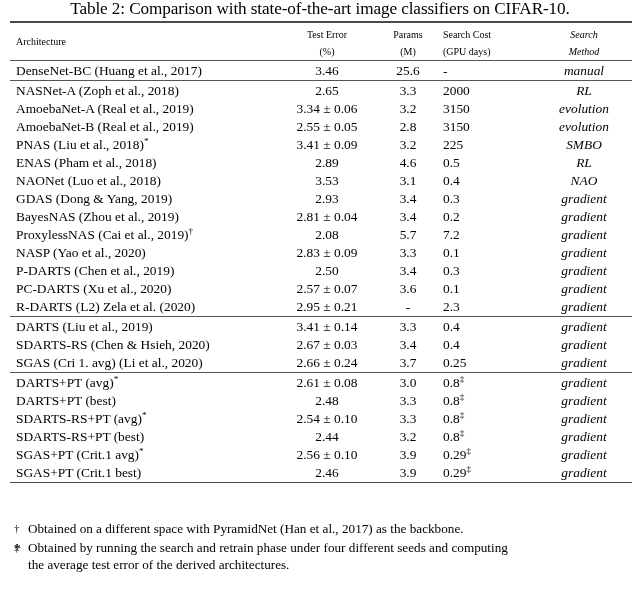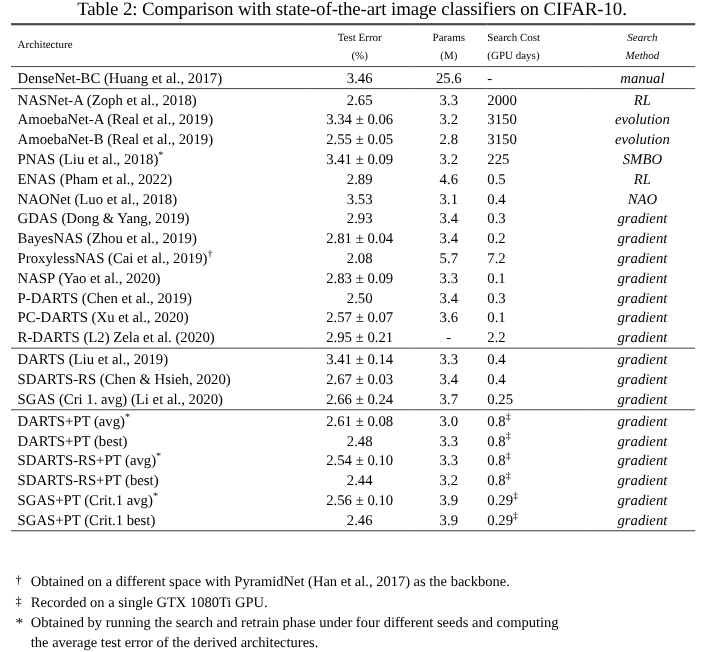--- a/index.html
+++ b/index.html
@@ -179,21 +179,21 @@
             <td class="c-meth">evolution</td>
           </tr>
           <tr>
             <td class="c-arch">PNAS (Liu et al., 2018)<sup>*</sup></td>
             <td class="c-err">3.41 ± 0.09</td>
             <td class="c-par">3.2</td>
             <td class="c-cost">225</td>
             <td class="c-meth">SMBO</td>
           </tr>
           <tr>
-            <td class="c-arch">ENAS (Pham et al., 2022)</td>
+            <td class="c-arch">ENAS (Pham et al., 2018)</td>
             <td class="c-err">2.89</td>
             <td class="c-par">4.6</td>
             <td class="c-cost">0.5</td>
             <td class="c-meth">RL</td>
           </tr>
           <tr>
             <td class="c-arch">NAONet (Luo et al., 2018)</td>
             <td class="c-err">3.53</td>
             <td class="c-par">3.1</td>
             <td class="c-cost">0.4</td>
@@ -238,21 +238,21 @@
             <td class="c-arch">PC-DARTS (Xu et al., 2020)</td>
             <td class="c-err">2.57 ± 0.07</td>
             <td class="c-par">3.6</td>
             <td class="c-cost">0.1</td>
             <td class="c-meth">gradient</td>
           </tr>
           <tr>
             <td class="c-arch">R-DARTS (L2) Zela et al. (2020)</td>
             <td class="c-err">2.95 ± 0.21</td>
             <td class="c-par">-</td>
-            <td class="c-cost">2.2</td>
+            <td class="c-cost">2.3</td>
             <td class="c-meth">gradient</td>
           </tr>
           <tr class="rule-mid">
             <td class="c-arch sp-top">DARTS (Liu et al., 2019)</td>
             <td class="c-err sp-top">3.41 ± 0.14</td>
             <td class="c-par sp-top">3.3</td>
             <td class="c-cost sp-top">0.4</td>
             <td class="c-meth sp-top">gradient</td>
           </tr>
           <tr>
@@ -310,17 +310,17 @@
             <td class="c-par">3.9</td>
             <td class="c-cost">0.29<sup>‡</sup></td>
             <td class="c-meth">gradient</td>
           </tr>
         </tbody>
     </table>
   </div>
 
   <div class="notes" id="footnotes">
       <div class="note"><span class="mark">†</span><span>Obtained on a different space with PyramidNet (Han et al., 2017) as the backbone.</span></div>
-      <div class="note"><span class="mark">‡</span><span>Recorded on a single GTX 1080Ti GPU.</span></div>
+      <div class="note"><span class="mark">‡</span></div>
       <div class="note"><span class="mark star">*</span><span>Obtained by running the search and retrain phase under four different seeds and computing</span><span class="note-cont">the average test error of the derived architectures.</span></div>
     </div>
 
 </div>
 
 </body></html>

